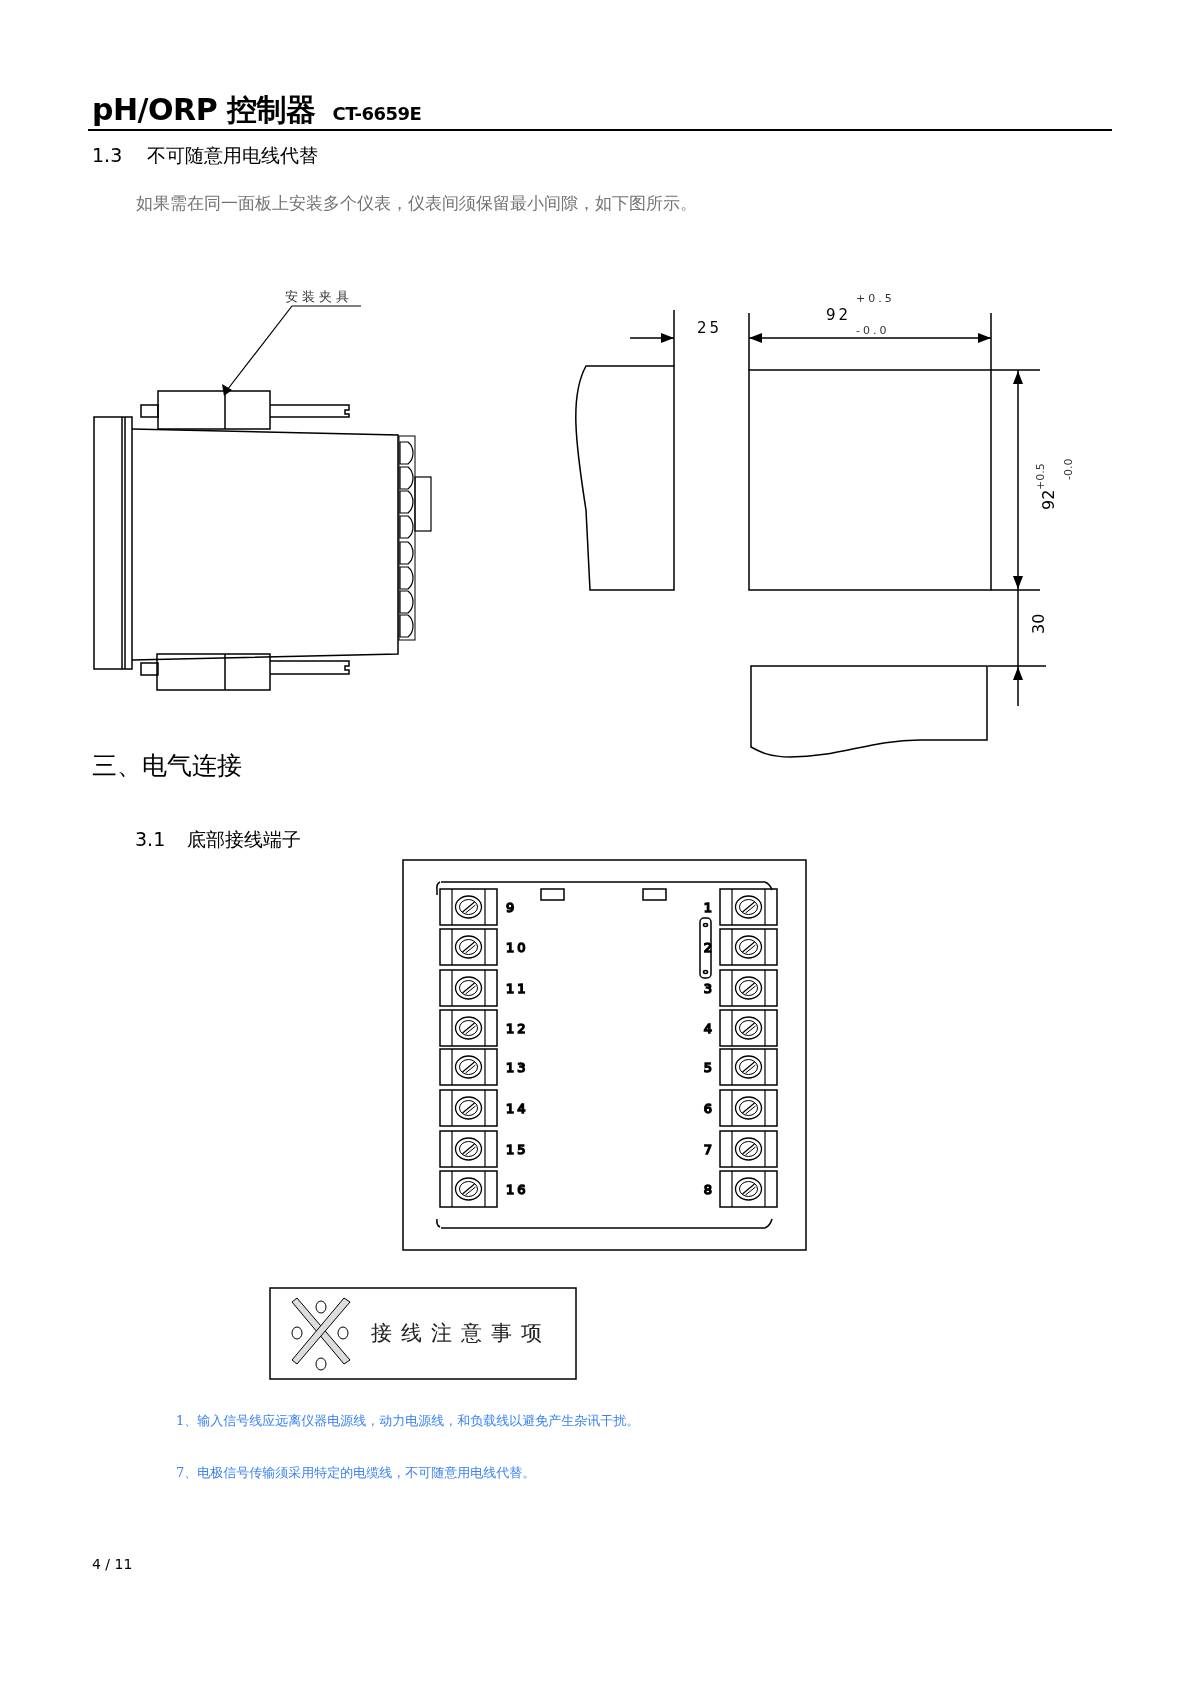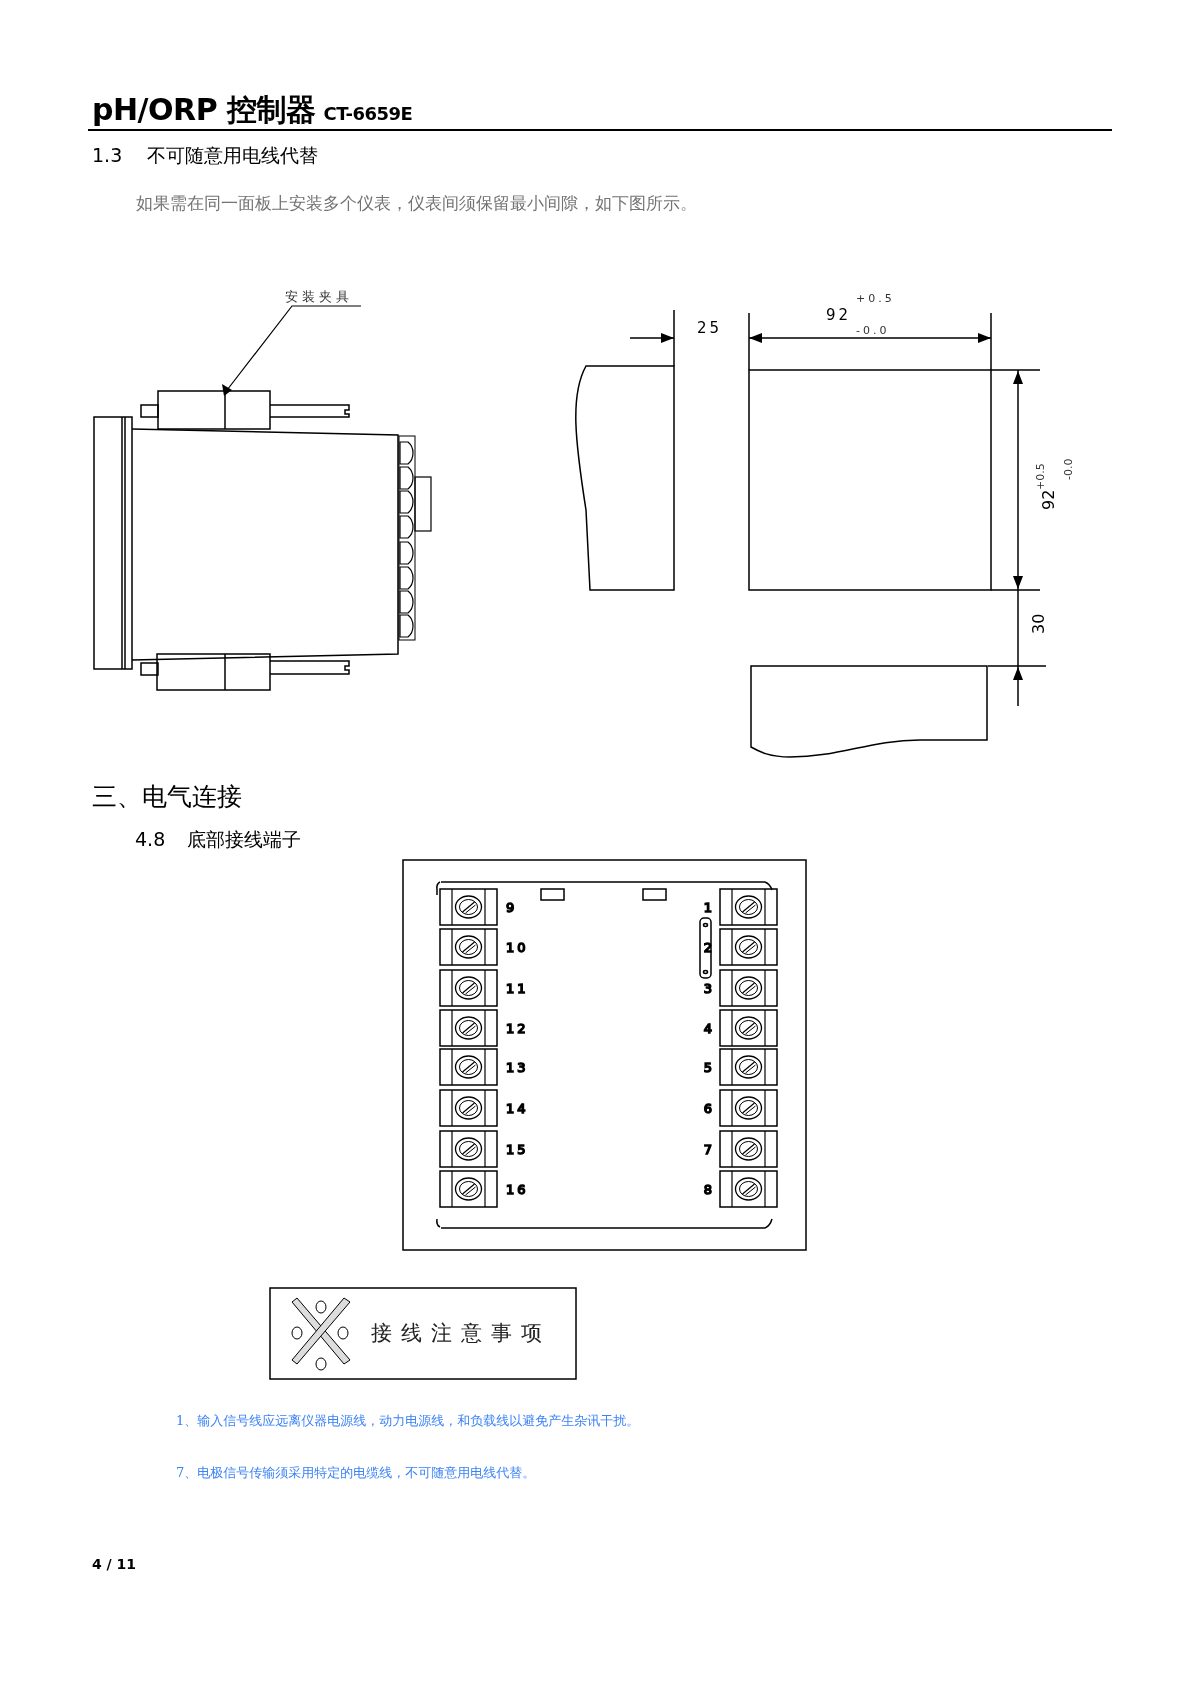--- a/index.html
+++ b/index.html
@@ -1,29 +1,29 @@
 <!DOCTYPE html>
 <html><head>
 <meta charset="utf-8">
 <style>
   html, body { margin:0; padding:0; background:#ffffff; }
   body { width:1200px; height:1697px; position:relative; overflow:hidden; color:#000;
          font-family:"DejaVu Sans", "Liberation Sans", sans-serif; }
   .abs { position:absolute; white-space:nowrap; }
   .title { left:92px; top:90px; font-size:30px; font-weight:bold; font-family:"DejaVu Sans", sans-serif; letter-spacing:-0.5px; }
-  .title .model { font-size:18px; margin-left:8px; }
+  .title .model { font-size:18px; margin-left:17px; }
   .rule { left:88px; top:129px; width:1024px; height:2px; background:#000; }
   .h2 { left:92px; top:143px; font-size:19px; }
   .h2 .num { display:inline-block; width:55px; }
   .para { left:136px; top:192px; font-size:17px; font-family:"DejaVu Serif", serif; color:#737373; }
-  .h1 { left:92px; top:780px; font-size:25px; font-family:"DejaVu Serif", serif; }
+  .h1 { left:92px; top:749px; font-size:25px; font-family:"DejaVu Serif", serif; }
   .h3 { left:135px; top:827px; font-size:19px; }
   .h3 .num { display:inline-block; width:52px; }
   .note { left:176px; font-size:13px; font-family:"DejaVu Serif", serif; color:#3b82f6; }
-  .pageno { left:92px; top:1556px; font-size:14px; font-weight:bold; }
+  .pageno { left:92px; top:1556px; font-size:14px; font-weight:normal; }
   svg.drawing { position:absolute; left:0; top:0; }
   svg text { font-family:"DejaVu Sans", sans-serif; }
 </style>
 </head>
 <body>
 
 <div class="abs title"><span>pH/ORP 控制器</span><span class="model">CT-6659E</span></div>
 <div class="abs rule"></div>
 
 <div class="abs h2"><span class="num">1.3</span><span>不可随意用电线代替</span></div>
@@ -329,18 +329,18 @@
         <ellipse cx="321" cy="1364" rx="5" ry="6" fill="#fff"></ellipse>
         <ellipse cx="297" cy="1333" rx="5" ry="6" fill="#fff"></ellipse>
         <ellipse cx="343" cy="1333" rx="5" ry="6" fill="#fff"></ellipse>
       </g>
     </g>
     <text x="371" y="1340" font-size="21" fill="#222" stroke="none" letter-spacing="9" font-family="DejaVu Serif, serif">接线注意事项</text>
   </g>
 </svg>
 
 <div class="abs h1">三、电气连接</div>
-<div class="abs h3"><span class="num">4.8</span><span>底部接线端子</span></div>
+<div class="abs h3"><span class="num">3.1</span><span>底部接线端子</span></div>
 
 <div class="abs note" style="top:1412px;">1、输入信号线应远离仪器电源线，动力电源线，和负载线以避免产生杂讯干扰。</div>
 <div class="abs note" style="top:1464px;">7、电极信号传输须采用特定的电缆线，不可随意用电线代替。</div>
 
 <div class="abs pageno">4 / 11</div>
 
 </body></html>

